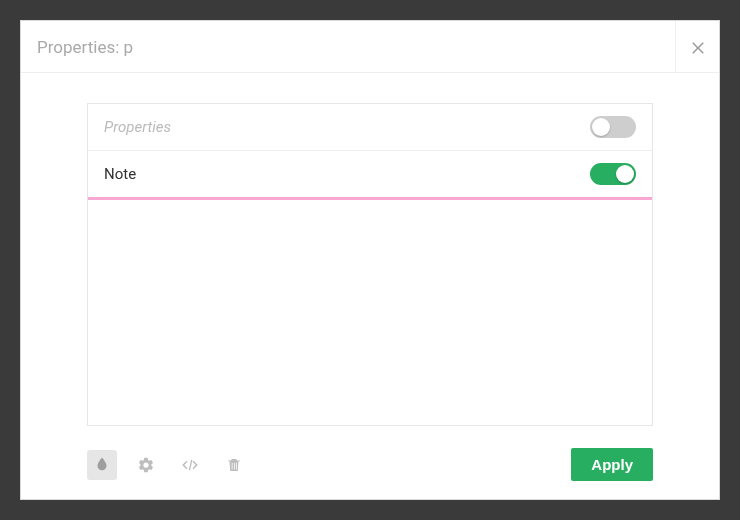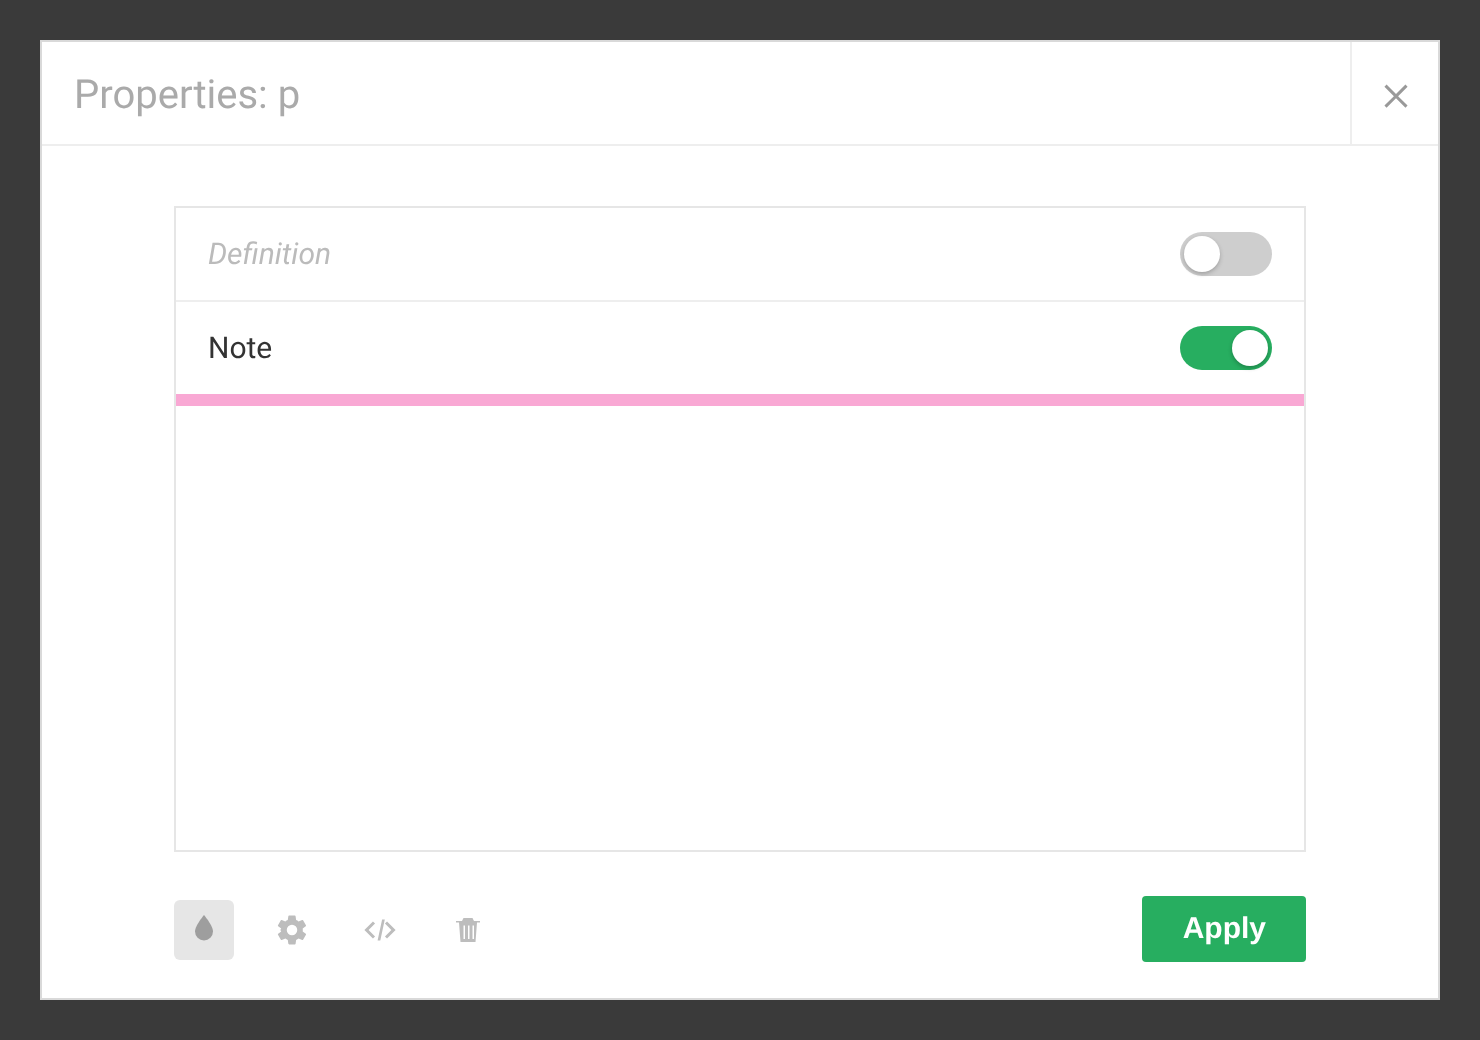--- a/index.html
+++ b/index.html
@@ -25,21 +25,21 @@
   .dialog-header {
     display: flex;
     align-items: center;
     justify-content: space-between;
     padding: 0 16px;
     height: 52px;
     border-bottom: 1px solid #eee;
   }
   .dialog-title {
     color: #aaa;
-    font-size: 20px;
+    font-size: 17px;
     font-weight: 400;
   }
   .close-btn {
     width: 44px;
     height: 52px;
     display: flex;
     align-items: center;
     justify-content: center;
     cursor: pointer;
     margin-right: -16px;
@@ -61,21 +61,21 @@
     background: #fff;
   }
   .row {
     display: flex;
     align-items: center;
     justify-content: space-between;
     padding: 12px 16px;
     border-bottom: 1px solid #eee;
     font-size: 15px;
   }
-  .row:last-of-type { border-bottom: 6px solid #f9a8d4; }
+  .row:last-of-type { border-bottom: 3px solid #f9a8d4; }
   .row.disabled .row-label {
     color: #bbb;
     font-style: italic;
   }
   .row-label { color: #333; }
   .toggle {
     width: 46px;
     height: 22px;
     border-radius: 11px;
     position: relative;
@@ -138,21 +138,21 @@
     <div class="close-btn">
       <svg viewBox="0 0 24 24">
           <path fill="currentColor" d="M18.3 5.71 12 12.01l-6.3-6.3-1.41 1.41 6.3 6.3-6.3 6.3 1.41 1.41 6.3-6.3 6.3 6.3 1.41-1.41-6.3-6.3 6.3-6.3z"></path>
         </svg>
     </div>
   </div>
 
   <div class="dialog-body">
     <div class="list-panel">
       <div class="row disabled">
-        <span class="row-label">Definition</span>
+        <span class="row-label">Properties</span>
         <div class="toggle off">
           <div class="knob"></div>
         </div>
       </div>
       <div class="row">
         <span class="row-label">Note</span>
         <div class="toggle on">
           <div class="knob"></div>
         </div>
       </div>

